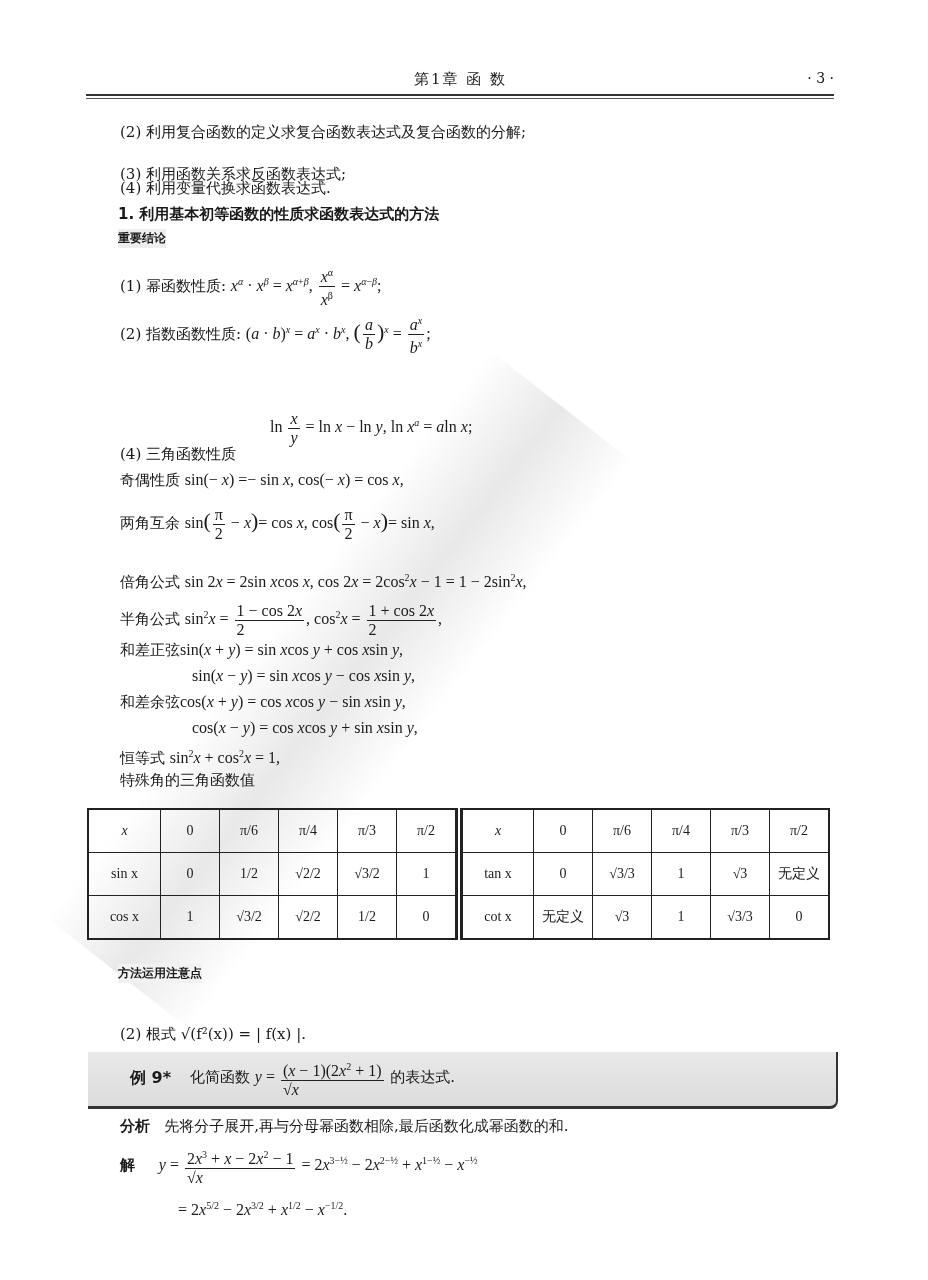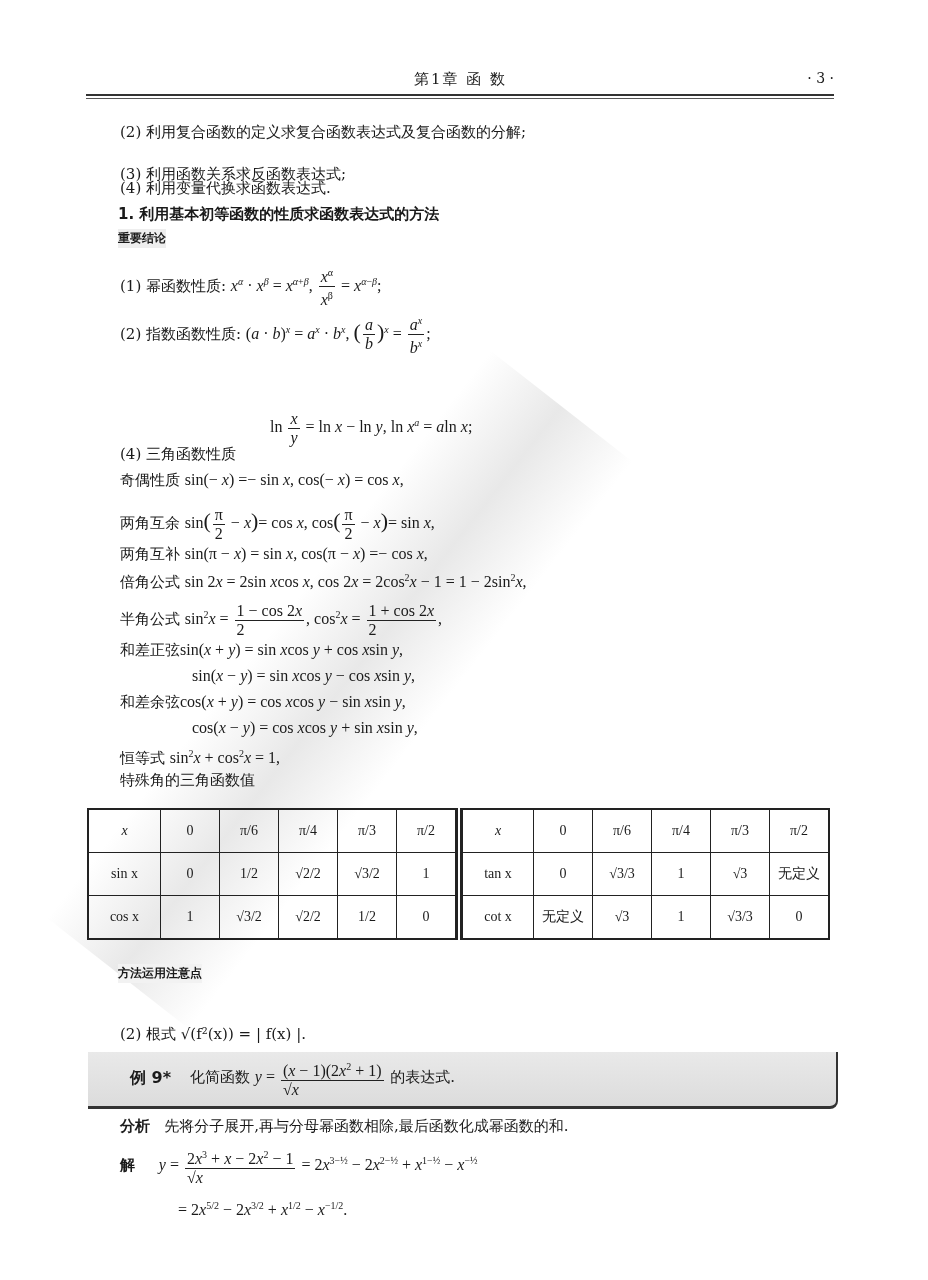--- a/index.html
+++ b/index.html
@@ -96,24 +96,20 @@
   <div class="line" style="top:470px">
     <span>奇偶性质</span>
     <span class="math"> sin(− <i>x</i>) =− sin <i>x</i>, cos(− <i>x</i>) = cos <i>x</i>,</span>
   </div>
 
   <div class="line" style="top:506px">
     <span>两角互余</span>
     <span class="math"> sin<span style="font-size:22px">(</span><span class="frac"><span class="num">π</span><span class="den">2</span></span> − <i>x</i><span style="font-size:22px">)</span>= cos <i>x</i>, cos<span style="font-size:22px">(</span><span class="frac"><span class="num">π</span><span class="den">2</span></span> − <i>x</i><span style="font-size:22px">)</span>= sin <i>x</i>,</span>
   </div>
 
-  <div class="line" style="top:544px">
-    <span>两角互补</span>
-    <span class="math"> sin(π − <i>x</i>) = sin <i>x</i>, cos(π − <i>x</i>) =− cos <i>x</i>,</span>
-  </div>
 
   <div class="line" style="top:568px">
     <span>倍角公式</span>
     <span class="math"> sin 2<i>x</i> = 2sin <i>x</i>cos <i>x</i>, cos 2<i>x</i> = 2cos<sup>2</sup><i>x</i> − 1 = 1 − 2sin<sup>2</sup><i>x</i>,</span>
   </div>
 
   <div class="line" style="top:602px">
     <span>半角公式</span>
     <span class="math"> sin<sup>2</sup><i>x</i> = <span class="frac"><span class="num">1 − cos 2<i>x</i></span><span class="den">2</span></span>, cos<sup>2</sup><i>x</i> = <span class="frac"><span class="num">1 + cos 2<i>x</i></span><span class="den">2</span></span>,</span>
   </div>

